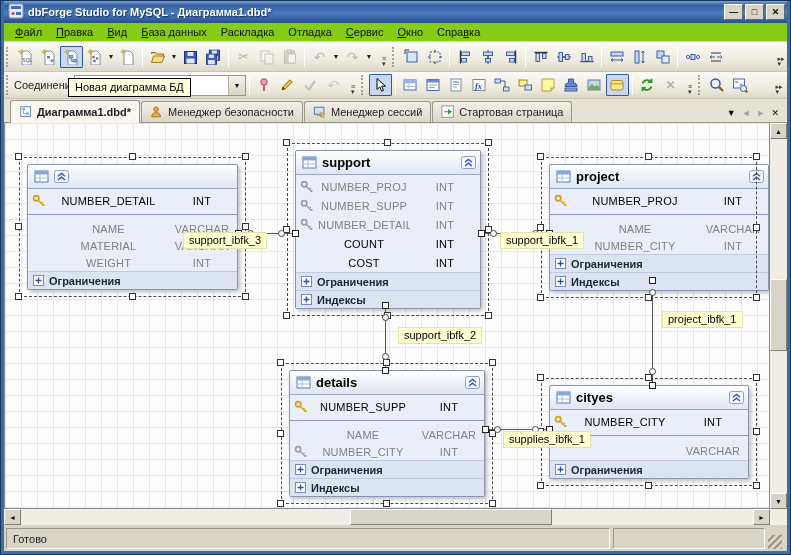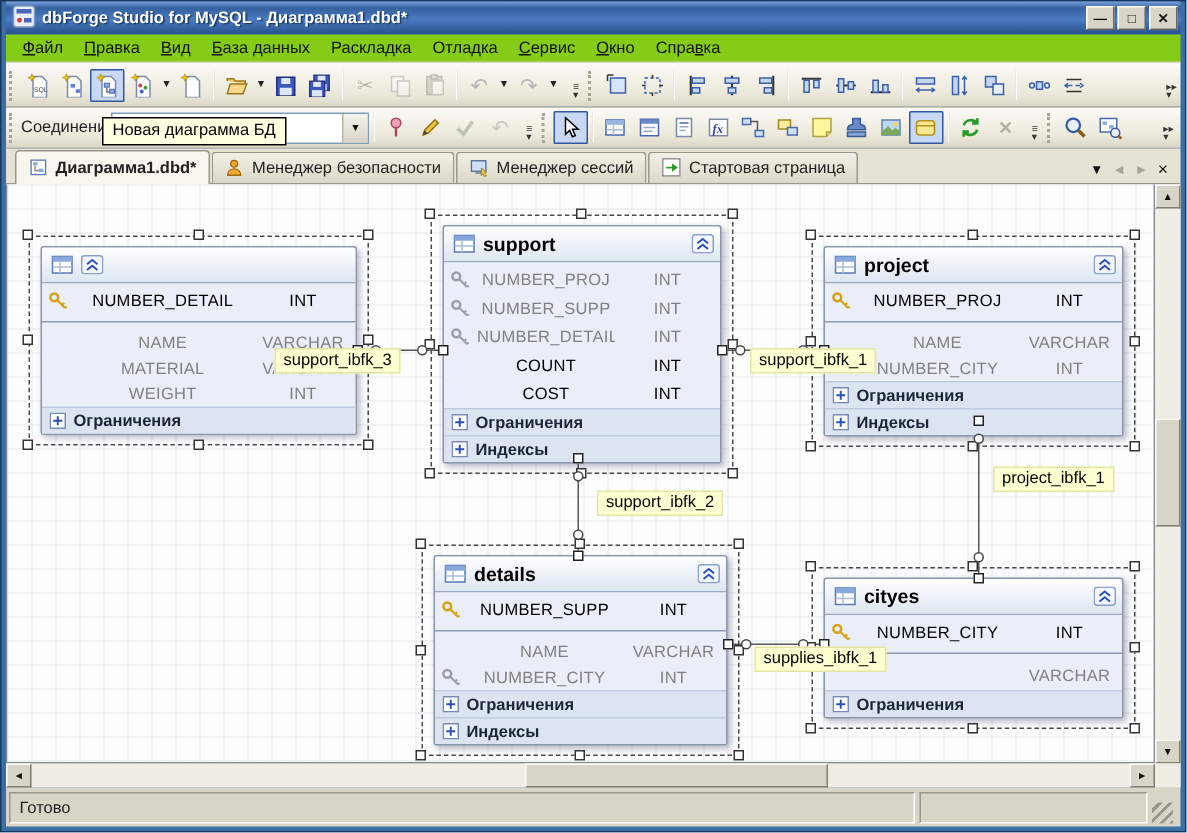--- a/index.html
+++ b/index.html
@@ -734,21 +734,21 @@
             <div class="sectrow">
               <span style="display:flex;">
                 <svg width="11" height="11" viewBox="0 0 11 11">
                   <rect x="0.5" y="0.5" width="10" height="10" fill="#fff" stroke="#7a8ab8"></rect>
                   <path d="M2.5 5.5h6M5.5 2.5v6" stroke="#2a50b8" stroke-width="1.3"></path>
                 </svg>
               </span>
               <span>Индексы</span>
             </div>
           </div>
-          <div class="dtable" style="left:544px;top:41px;width:200px;">
+          <div class="dtable" style="left:544px;top:41px;width:220px;">
             <div class="hdr">
               <span style="display:flex;">
                 <svg width="15" height="15" viewBox="0 0 15 15">
                   <rect x="1" y="2" width="13" height="11" fill="#fff" stroke="#5878b8"></rect>
                   <rect x="1" y="2" width="13" height="3.5" fill="#88a8dc"></rect>
                   <line x1="1" y1="9" x2="14" y2="9" stroke="#a8bcd8"></line>
                   <line x1="6" y1="5.5" x2="6" y2="13" stroke="#a8bcd8"></line>
                 </svg>
               </span>
               <span class="tname">project</span>

